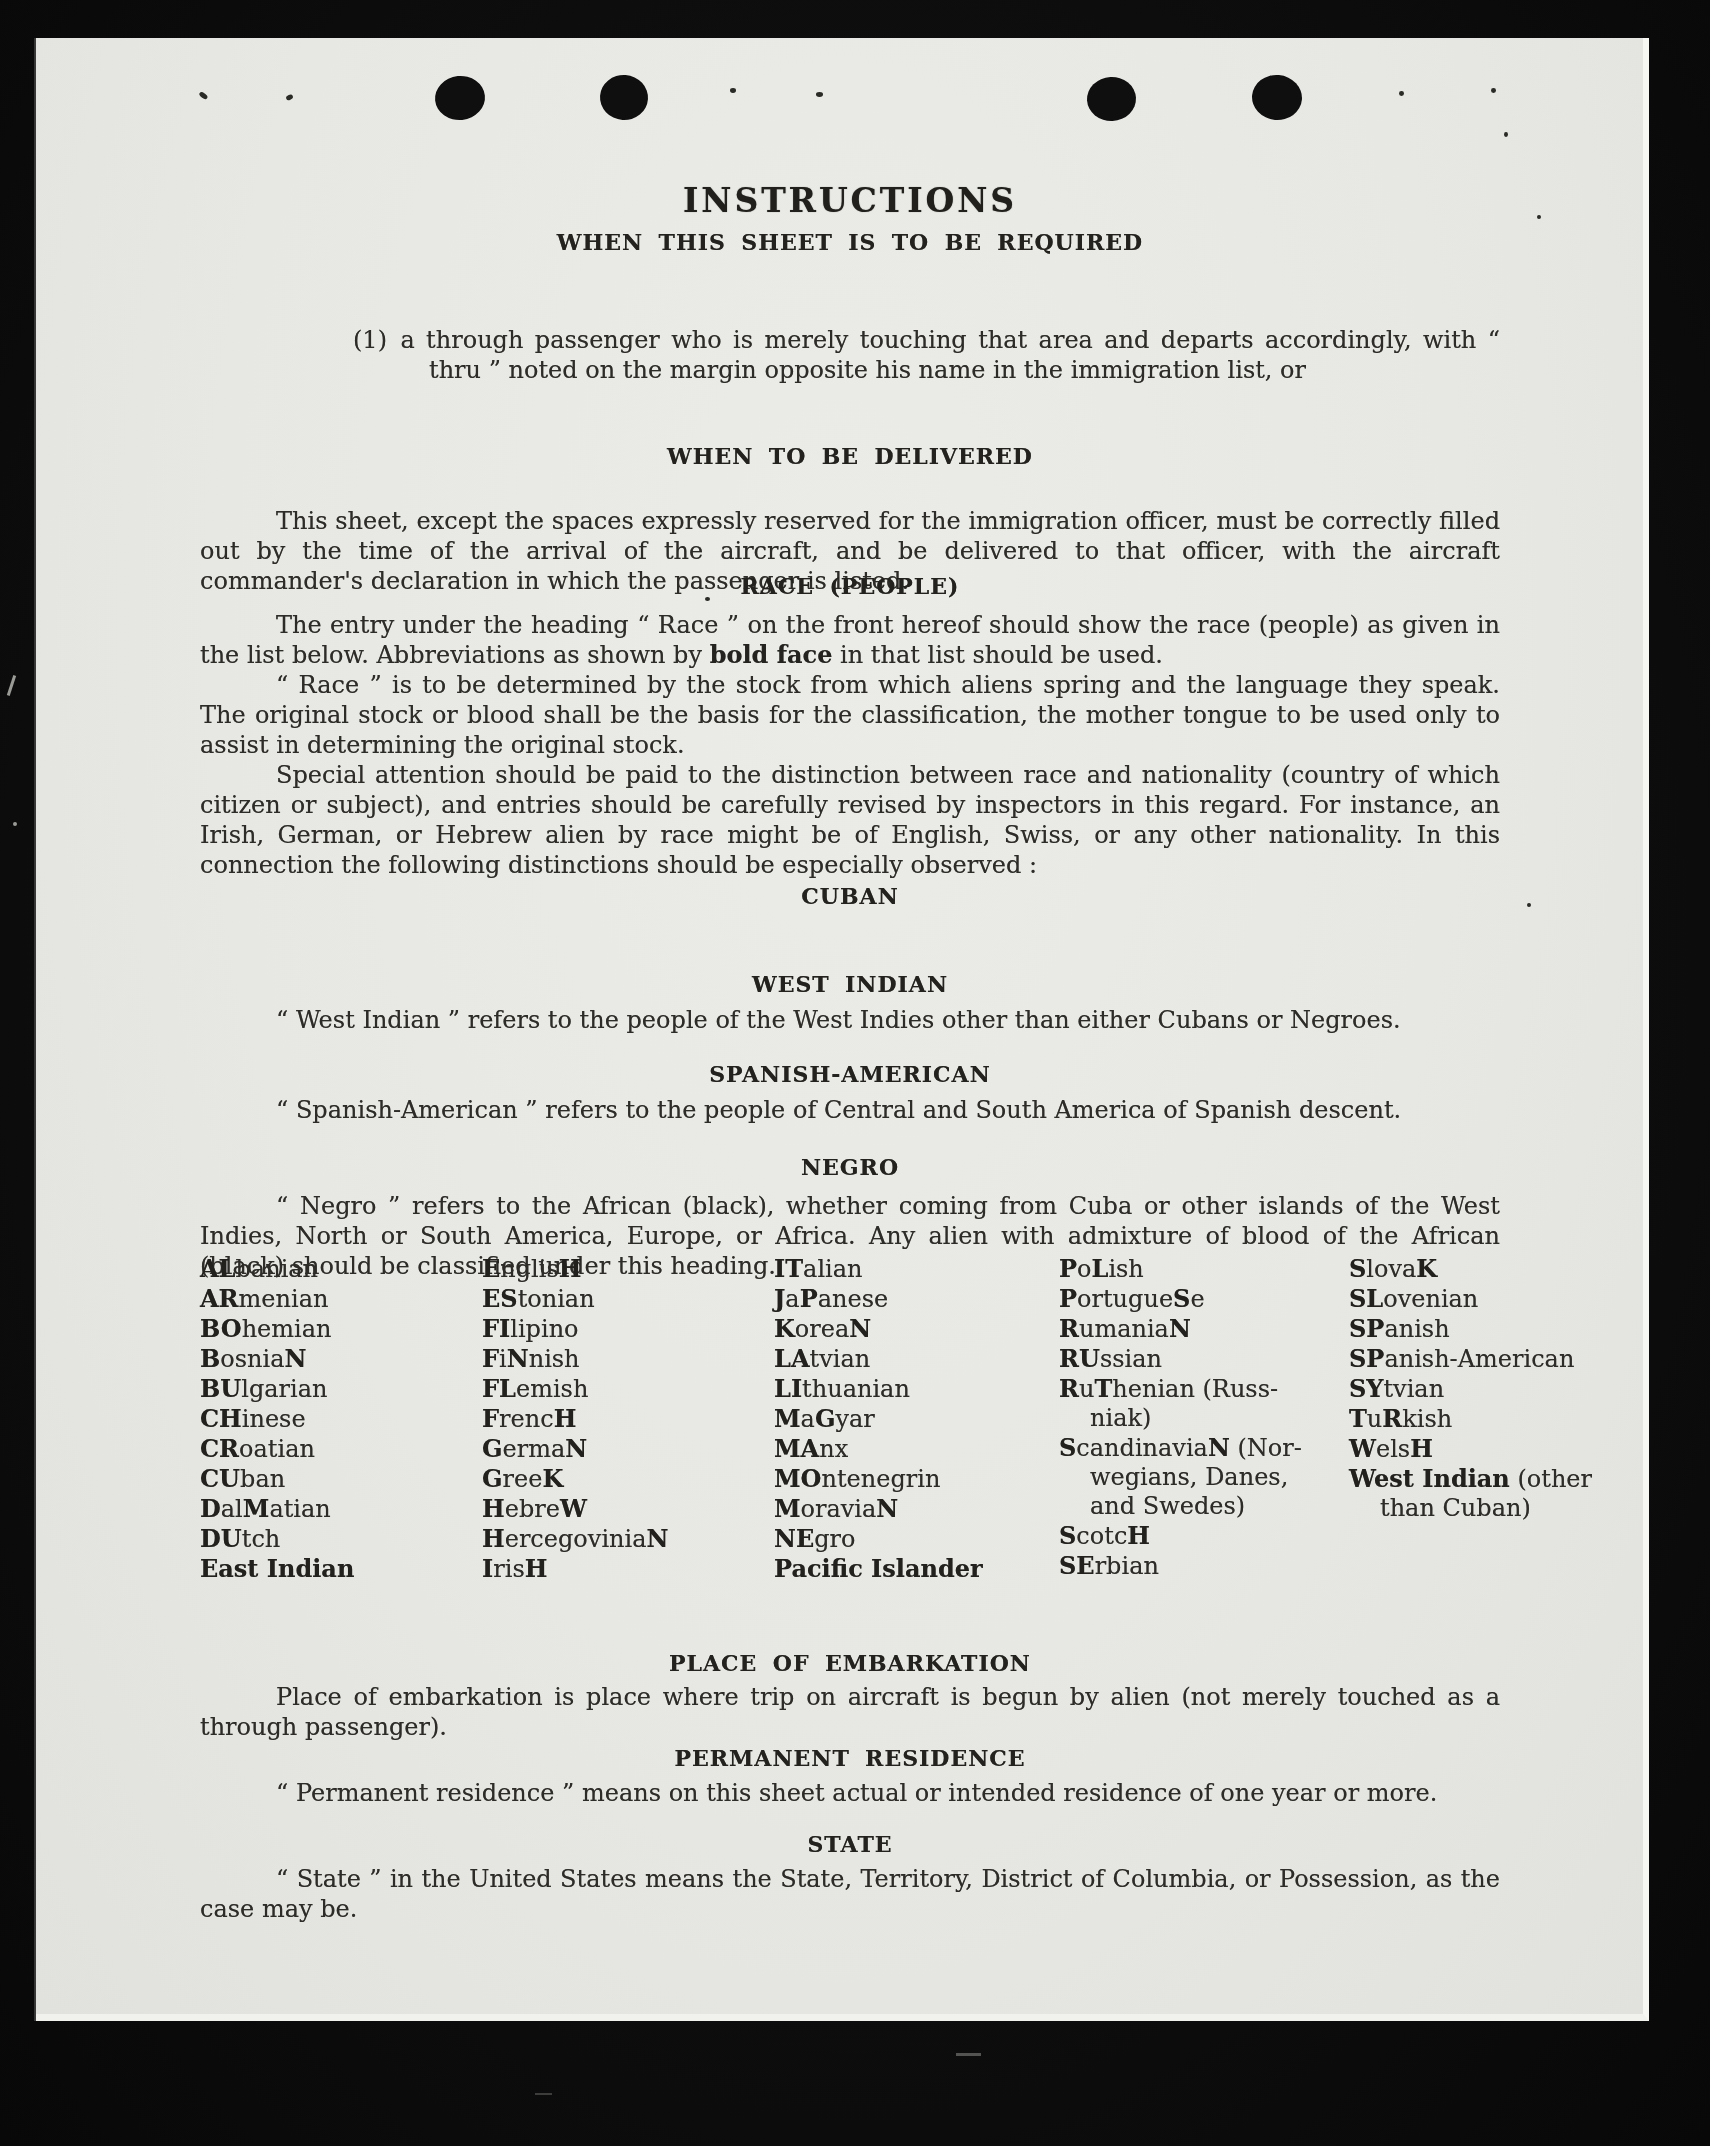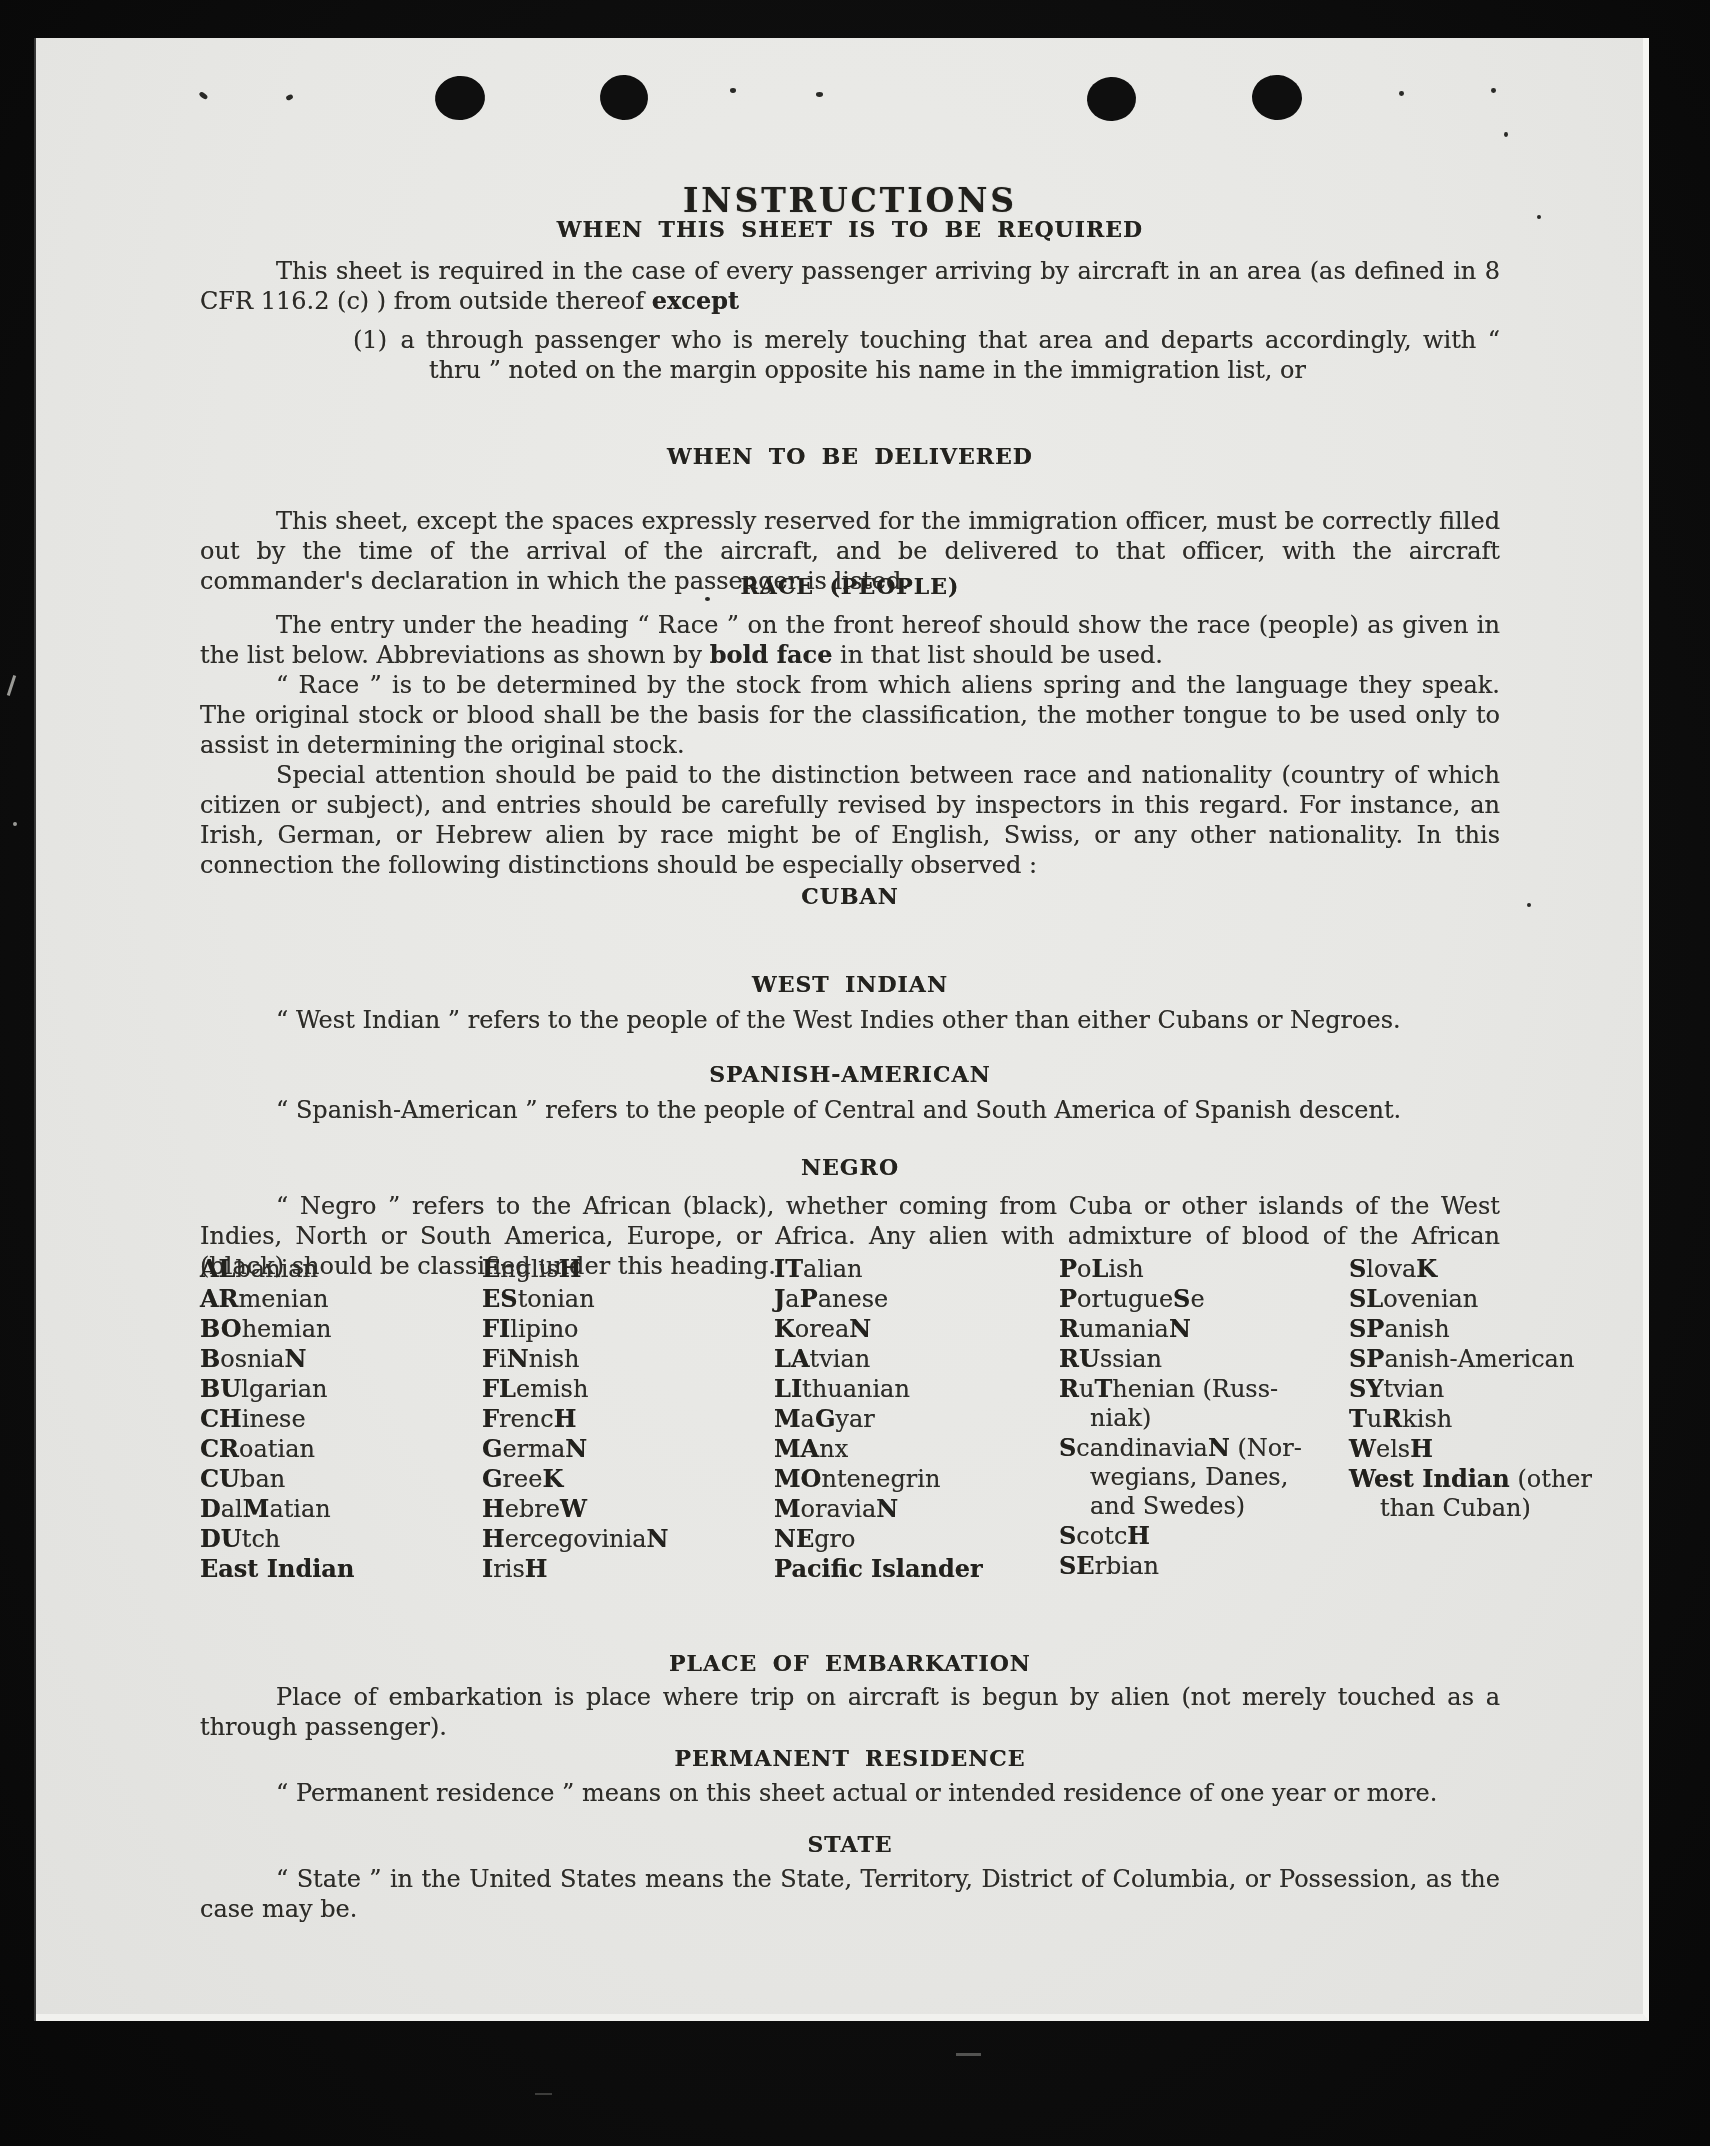--- a/index.html
+++ b/index.html
@@ -77,24 +77,21 @@
   <div class="speck" style="left:1455px;top:50px;width:4.8px;height:4.8px;"></div>
   <div class="speck" style="left:1468px;top:94px;width:3.8px;height:4.8px;"></div>
   <div class="speck" style="left:1501px;top:177px;width:3.8px;height:3.8px;"></div>
   <div class="speck" style="left:1491px;top:865px;width:3.8px;height:3.8px;"></div>
   <div class="speck" style="left:669px;top:559px;width:4.8px;height:3.8px;"></div>
 
   <div class="content">
 
     <div class="abs doc-title" style="top:143px;">INSTRUCTIONS</div>
 
-    <div class="abs shead" style="top:178px;">WHEN THIS SHEET IS TO BE REQUIRED</div>
-    <div class="abs" style="top:218px;">
-        <p class="para"><span>This sheet is required in the case of every passenger arriving by aircraft in an area (as defined in 8 CFR 116.2 (c) ) from outside thereof </span><b>except</b></p>
-      </div>
+    <div class="abs shead" style="top:191px;">WHEN THIS SHEET IS TO BE REQUIRED</div>
     <div class="abs" style="top:287px;">
         <div class="num-item"><span class="num">(1)</span><span>a through passenger who is merely touching that area and departs accordingly, with “ thru ” noted on the margin opposite his name in the immigration list, or</span></div>
       </div>
 
     <div class="abs shead" style="top:405px;">WHEN TO BE DELIVERED</div>
     <div class="abs" style="top:468px;">
         <p class="para"><span>This sheet, except the spaces expressly reserved for the immigration officer, must be correctly filled out by the time of the arrival of the aircraft, and be delivered to that officer, with the aircraft commander's declaration in which the passenger is listed.</span></p>
       </div>
 
     <div class="abs shead" style="top:535px;">RACE (PEOPLE)</div>

